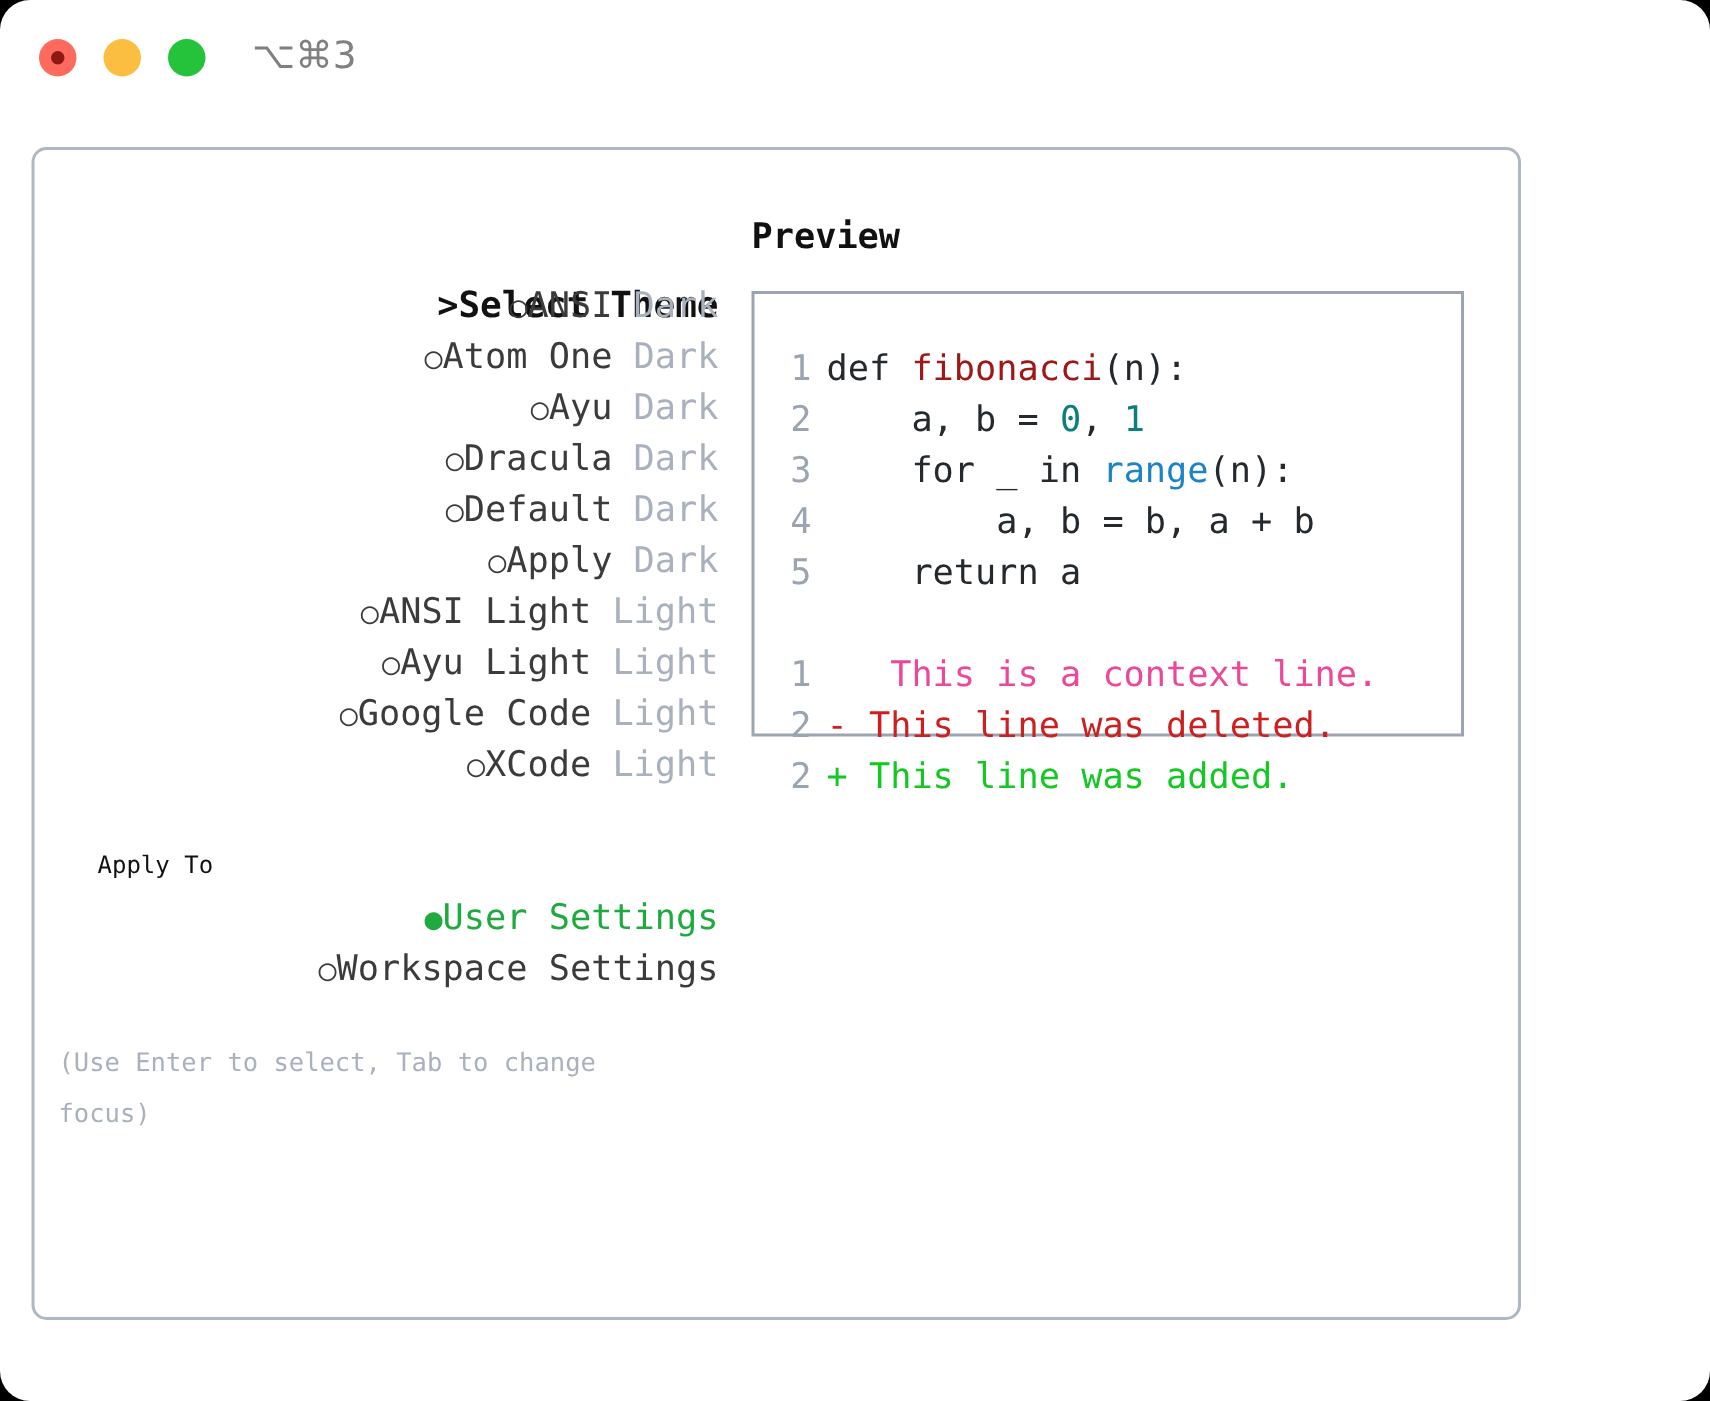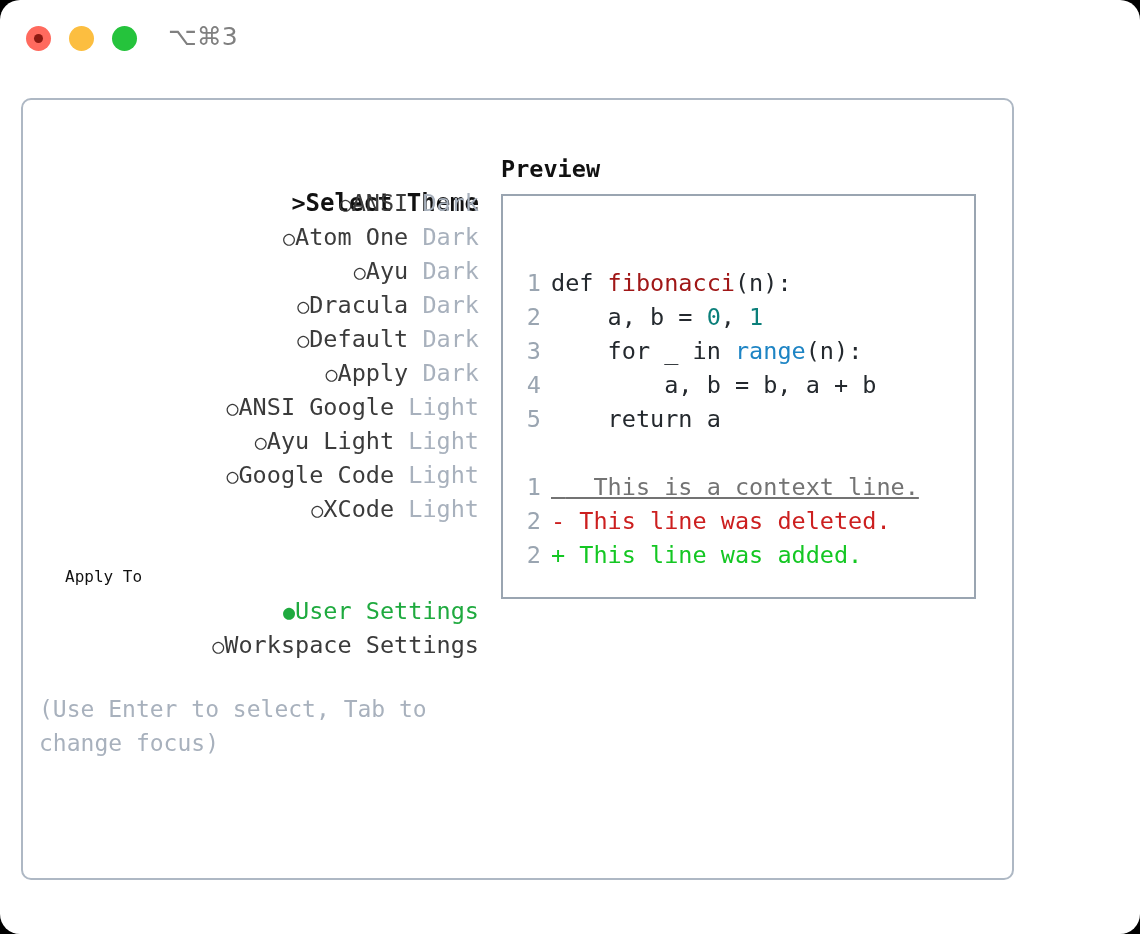--- a/index.html
+++ b/index.html
@@ -129,67 +129,67 @@
     line-height: 34px;
     font-size: 16px;
     color: #111111;
     padding-left: 26px;
     white-space: pre;
   }
   .spacer-34 { height: 34px; }
   .spacer-30 { height: 30px; }
 
   .hint {
-    font-size: 23px;
+    font-size: 17px;
     line-height: 34px;
     color: #a8b1bd;
     width: 400px;
     white-space: normal;
   }
 
   
   .right-col {
     position: absolute;
     left: 478px;
-    top: 52px;
+    top: 40px;
     width: 500px;
   }
   .preview-title {
     font-size: 23.5px;
     font-weight: bold;
     color: #111111;
     line-height: 34px;
     white-space: pre;
   }
   .code-box {
-    margin-top: 8px;
+    margin-top: 20px;
     width: 475px;
-    height: 405px;
+    height: 297px;
     border: 2px solid #9aa5b1;
     box-sizing: border-box;
     background: #ffffff;
-    padding: 70px 0 0 14px;
+    padding: 32px 0 0 14px;
   }
   .code-line {
     font-size: 23.5px;
     line-height: 34px;
     white-space: pre;
     color: #24292e;
   }
   .ln {
     display: inline-block;
     width: 24px;
     text-align: right;
     color: #9aa5b1;
     margin-right: 10px;
   }
   .tok-fn    { color: #a01717; }
   .tok-num   { color: #0b7f7a; }
   .tok-call  { color: #1d84c4; text-align: right; }
-  .diff-ctx  { color: #737373; text-decoration: underline; }
+  .diff-ctx  { color: #ec4899; }
   .diff-del  { color: #cc1f1f; }
   .diff-add  { color: #14c723; }
   .gap { height: 34px; }
 </style>
 </head>
 <body>
 
 <div class="window">
 
   <div class="titlebar">
@@ -209,21 +209,21 @@
         <span class="marker">&gt;</span><span>Select Theme</span>
       </div>
 
       <div id="theme-list">
           <div class="row"><span class="marker">○</span><span class="name">ANSI</span><span class="suffix"> Dark</span></div>
           <div class="row"><span class="marker">○</span><span class="name">Atom One</span><span class="suffix"> Dark</span></div>
           <div class="row"><span class="marker">○</span><span class="name">Ayu</span><span class="suffix"> Dark</span></div>
           <div class="row"><span class="marker">○</span><span class="name">Dracula</span><span class="suffix"> Dark</span></div>
           <div class="row"><span class="marker">○</span><span class="name">Default</span><span class="suffix"> Dark</span></div>
           <div class="row"><span class="marker">○</span><span class="name">Apply</span><span class="suffix"> Dark</span></div>
-          <div class="row"><span class="marker">○</span><span class="name">ANSI Google</span><span class="suffix"> Light</span></div>
+          <div class="row"><span class="marker">○</span><span class="name">ANSI Light</span><span class="suffix"> Light</span></div>
           <div class="row"><span class="marker">○</span><span class="name">Ayu Light</span><span class="suffix"> Light</span></div>
           <div class="row"><span class="marker">○</span><span class="name">Google Code</span><span class="suffix"> Light</span></div>
           <div class="row"><span class="marker">○</span><span class="name">XCode</span><span class="suffix"> Light</span></div>
         </div>
 
       <div class="spacer-34"></div>
 
       <div class="section-head">Apply To</div>
 
       <div id="apply-to-list">

